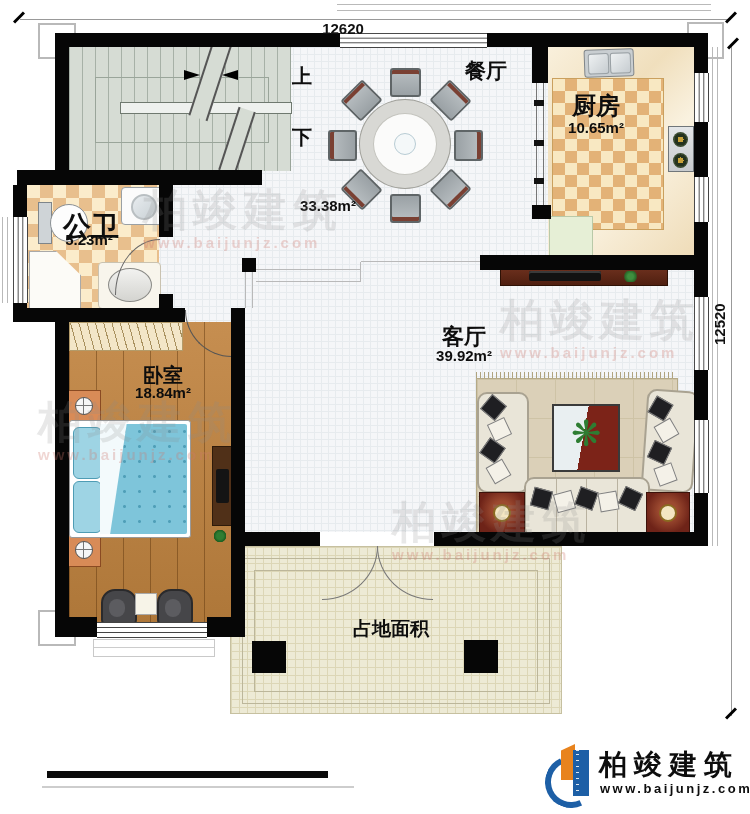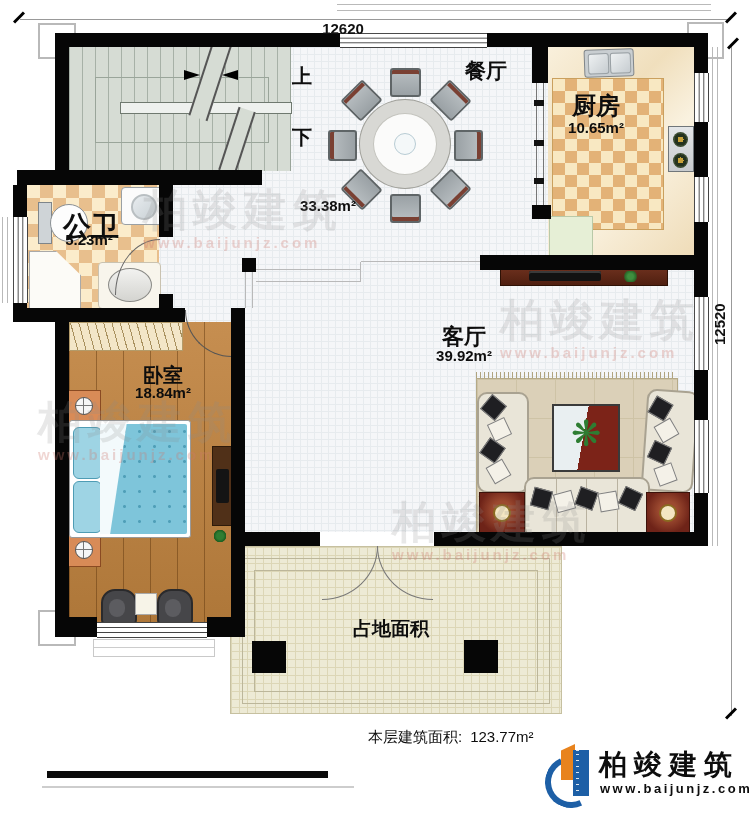--- a/index.html
+++ b/index.html
@@ -271,21 +271,20 @@
   </div>
   <div class="wm" style="left:392px;top:500px;">
     <div class="wm-t">柏竣建筑</div>
     <div class="wm-u">www.baijunjz.com</div>
   </div>
 
   <div class="abs" style="left:47px;top:771px;width:281px;height:7px;background:#0a0a0a;z-index:7;"></div>
   <div class="abs" style="left:42px;top:786px;width:312px;height:2px;background:#cdcdcd;z-index:7;"></div>
 
   <div class="abs" style="left:368px;top:726px;z-index:7;">
-    <div class="statrow"><span>本层建筑面积:</span><span class="v">123.77m²</span></div>
   </div>
 
   <div class="abs" style="left:545px;top:742px;width:195px;height:62px;z-index:7;">
     <div class="abs" style="left:0px;top:14px;width:40px;height:40px;border:6px solid transparent;border-bottom-color:#1d5fa6;border-left-color:#1d5fa6;border-radius:50%;transform:rotate(20deg);"></div>
     <div class="abs" style="left:16px;top:2px;width:14px;height:36px;background:#e8831d;clip-path:polygon(0 18%,100% 0,100% 100%,0 100%);"></div>
     <div class="abs" style="left:28px;top:8px;width:16px;height:46px;background:#1d5fa6;background-image:repeating-linear-gradient(rgba(255,255,255,.85) 0 1.5px,transparent 1.5px 6px);background-size:3px 100%;background-position:3px 4px;background-repeat:repeat-y;"></div>
     <div class="abs" style="left:54px;top:4px;font-size:28px;font-weight:900;letter-spacing:7px;color:#0d0d0d;white-space:nowrap;">柏竣建筑</div>
     <div class="abs" style="left:55px;top:39px;font-size:13px;font-weight:bold;letter-spacing:2.5px;color:#0d0d0d;white-space:nowrap;">www.baijunjz.com</div>
   </div>
 

